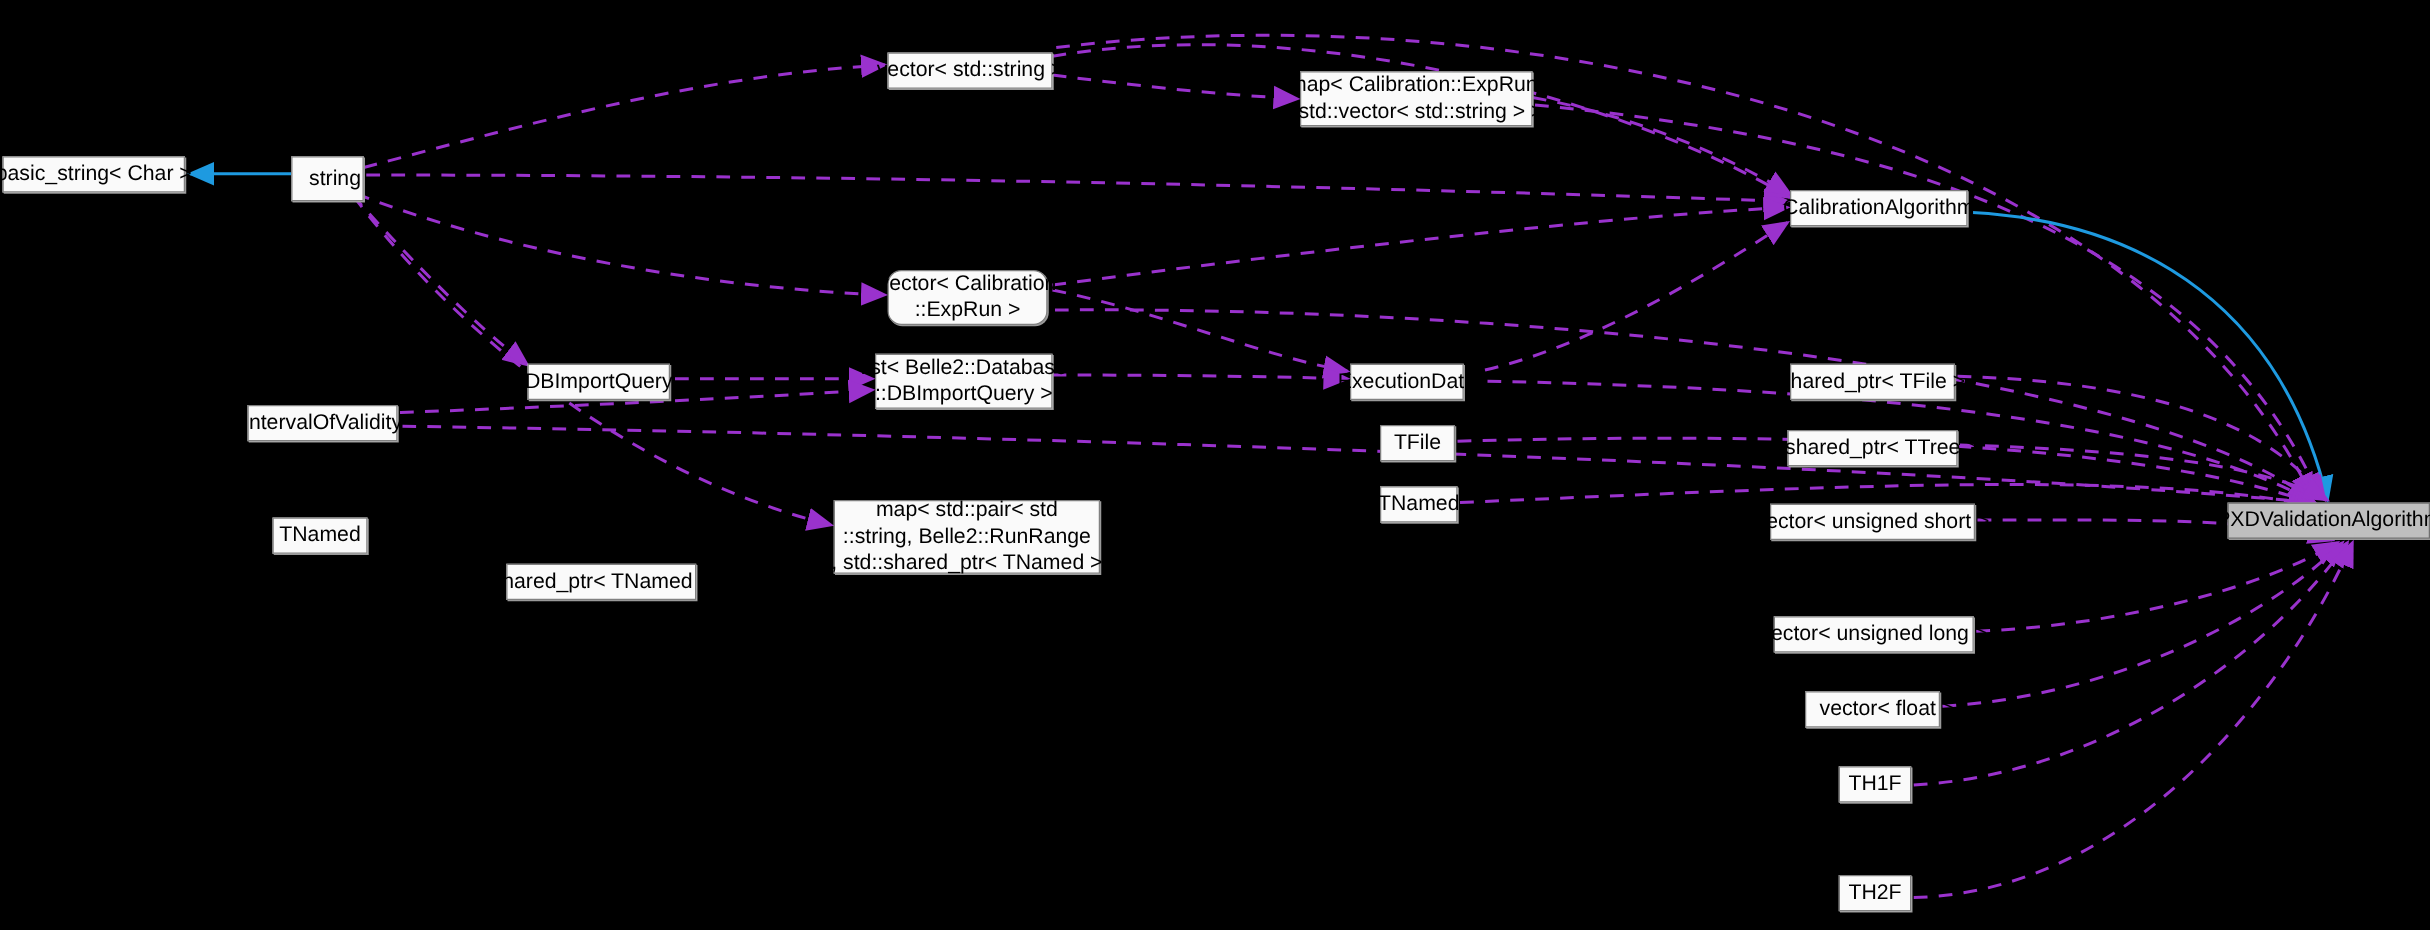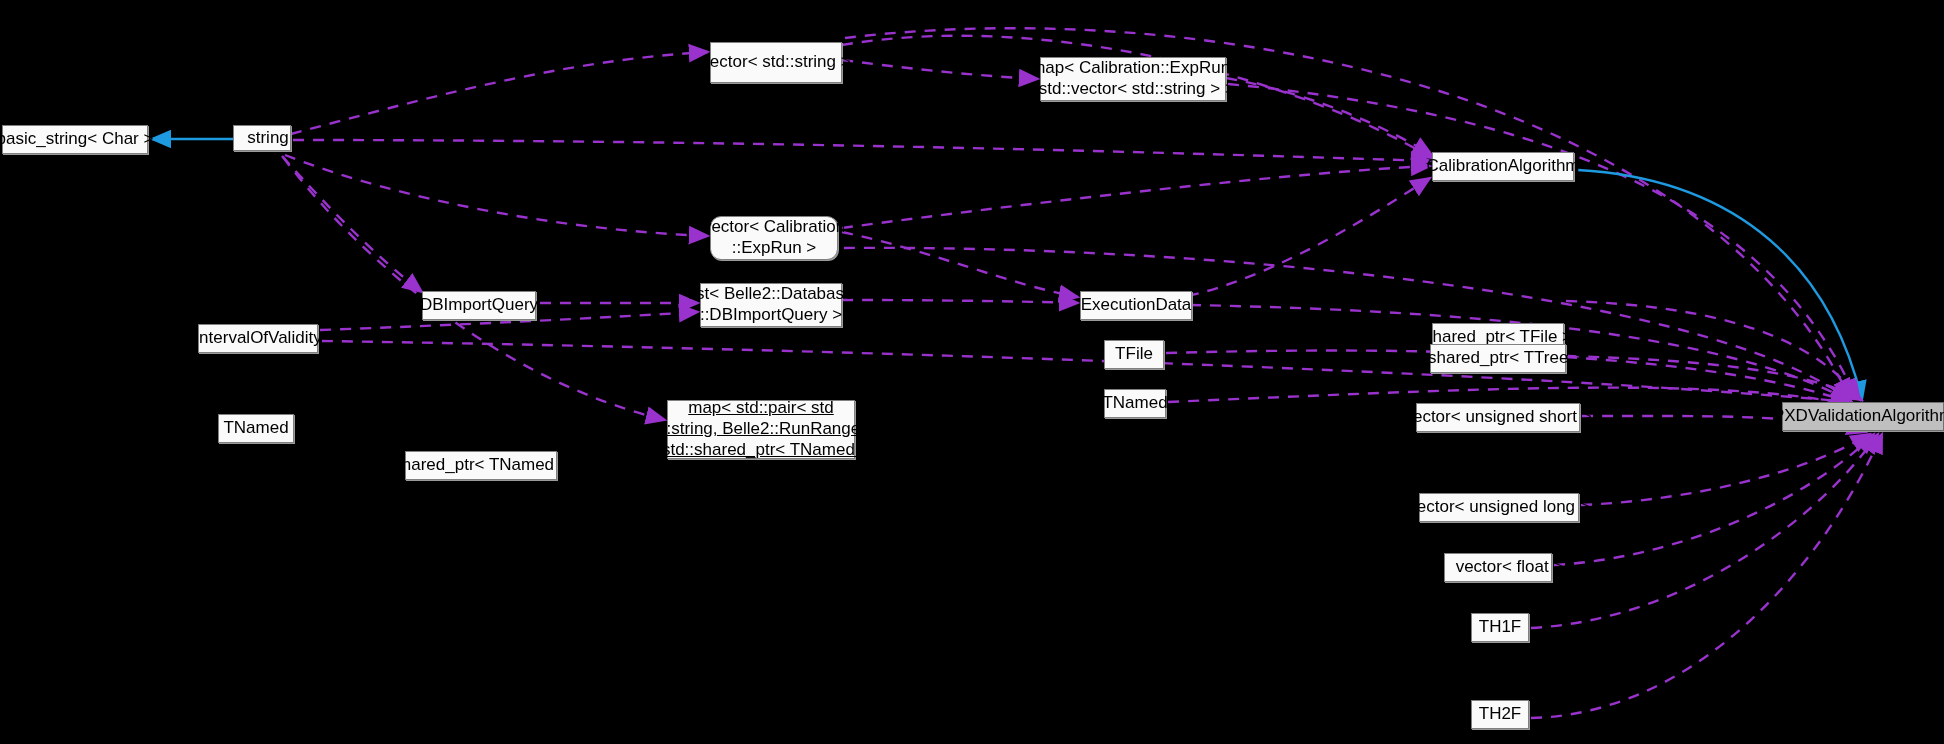--- a/index.html
+++ b/index.html
@@ -90,41 +90,41 @@
         <path d="M 1568 356 C 1700 360 1808 370 1862 400" fill="none" stroke="#9a32cd" stroke-width="2.4" stroke-dasharray="11,9" marker-end="url(#arrow-usage)"></path>
         <path d="M 1582 416 C 1700 416 1810 414 1866 432" fill="none" stroke="#9a32cd" stroke-width="2.4" stroke-dasharray="11,9" marker-end="url(#arrow-usage)"></path>
         <path d="M 1581 505 C 1700 500 1810 470 1870 434" fill="none" stroke="#9a32cd" stroke-width="2.4" stroke-dasharray="11,9" marker-end="url(#arrow-usage)"></path>
         <path d="M 1554 565 C 1680 558 1808 500 1874 434" fill="none" stroke="#9a32cd" stroke-width="2.4" stroke-dasharray="11,9" marker-end="url(#arrow-usage)"></path>
         <path d="M 1531 628 C 1680 620 1814 525 1878 434" fill="none" stroke="#9a32cd" stroke-width="2.4" stroke-dasharray="11,9" marker-end="url(#arrow-usage)"></path>
         <path d="M 1531 718 C 1700 714 1826 560 1882 434" fill="none" stroke="#9a32cd" stroke-width="2.4" stroke-dasharray="11,9" marker-end="url(#arrow-usage)"></path>
       </g>
   </svg>
   <div id="nodes-group">
       <div class="node" style="left: 2px; top: 125px; width: 146px; height: 29px;"><span class="node-label">basic_string&lt; Char &gt;</span></div>
-      <div class="node" style="left: 233px; top: 125px; width: 58px; height: 26px; padding-left: 12px;"><span class="node-label">string</span></div>
-      <div class="node" style="left: 710px; top: 42px; width: 132px; height: 41px; justify-content: center;"><span class="node-label">vector&lt; std::string &gt;</span></div>
+      <div class="node" style="left: 233px; top: 125px; width: 58px; height: 36px; padding-left: 12px;"><span class="node-label">string</span></div>
+      <div class="node" style="left: 710px; top: 42px; width: 132px; height: 29px; justify-content: center;"><span class="node-label">vector&lt; std::string &gt;</span></div>
       <div class="node" style="left: 1040px; top: 57px; width: 186px; height: 44px; text-align: right;"><span class="node-label">map&lt; Calibration::ExpRun,
  std::vector&lt; std::string &gt; &gt;</span></div>
       <div class="node" style="left: 1432px; top: 152px; width: 142px; height: 29px;"><span class="node-label">CalibrationAlgorithm</span></div>
       <div class="node" style="left: 710px; top: 216px; width: 128px; height: 44px; border-radius: 11px;"><span class="node-label">vector&lt; Calibration
 ::ExpRun &gt;</span></div>
       <div class="node" style="left: 422px; top: 291px; width: 114px; height: 29px;"><span class="node-label">DBImportQuery</span></div>
       <div class="node" style="left: 700px; top: 283px; width: 142px; height: 44px;"><span class="node-label">list&lt; Belle2::Database
 ::DBImportQuery &gt;</span></div>
       <div class="node" style="left: 198px; top: 324px; width: 120px; height: 29px;"><span class="node-label">IntervalOfValidity</span></div>
-      <div class="node" style="left: 1080px; top: 291px; width: 112px; height: 29px;"><span class="node-label">ExecutionData</span></div>
+      <div class="node" style="left: 1080px; top: 291px; width: 91px; height: 29px;"><span class="node-label">ExecutionData</span></div>
       <div class="node" style="left: 1104px; top: 340px; width: 60px; height: 29px;"><span class="node-label">TFile</span></div>
       <div class="node" style="left: 1104px; top: 389px; width: 62px; height: 29px;"><span class="node-label">TNamed</span></div>
-      <div class="node" style="left: 1432px; top: 291px; width: 132px; height: 29px; margin-top: 32px;"><span class="node-label">shared_ptr&lt; TFile &gt;</span></div>
+      <div class="node" style="left: 1432px; top: 291px; width: 132px; height: 29px;"><span class="node-label">shared_ptr&lt; TFile &gt;</span></div>
       <div class="node" style="left: 1430px; top: 344px; width: 136px; height: 29px; padding-left: 15px;"><span class="node-label">shared_ptr&lt; TTree &gt;</span></div>
       <div class="node" style="left: 1416px; top: 403px; width: 164px; height: 29px;"><span class="node-label">vector&lt; unsigned short &gt;</span></div>
       <div class="node" style="left: 1419px; top: 493px; width: 160px; height: 29px;"><span class="node-label">vector&lt; unsigned long &gt;</span></div>
       <div class="node" style="left: 1444px; top: 553px; width: 108px; height: 29px; padding-left: 23px;"><span class="node-label">vector&lt; float &gt;</span></div>
       <div class="node" style="left: 1471px; top: 613px; width: 58px; height: 29px;"><span class="node-label">TH1F</span></div>
       <div class="node" style="left: 1471px; top: 700px; width: 58px; height: 29px;"><span class="node-label">TH2F</span></div>
       <div class="node" style="left: 218px; top: 414px; width: 76px; height: 29px;"><span class="node-label">TNamed</span></div>
       <div class="node" style="left: 405px; top: 414px; width: 152px; height: 29px; margin-top: 37px;"><span class="node-label">shared_ptr&lt; TNamed &gt;</span></div>
-      <div class="node" style="left: 667px; top: 400px; width: 188px; height: 59px; text-decoration: underline;"><span class="node-label">map&lt; std::pair&lt; std
+      <div class="node" style="left: 667px; top: 400px; width: 213px; height: 59px;"><span class="node-label">map&lt; std::pair&lt; std
 ::string, Belle2::RunRange
  &gt;, std::shared_ptr&lt; TNamed &gt; &gt;</span></div>
       <div class="node focus" style="left: 1782px; top: 402px; width: 162px; height: 29px;"><span class="node-label">PXDValidationAlgorithm</span></div>
     </div>
 </div>
 
 </body></html>

